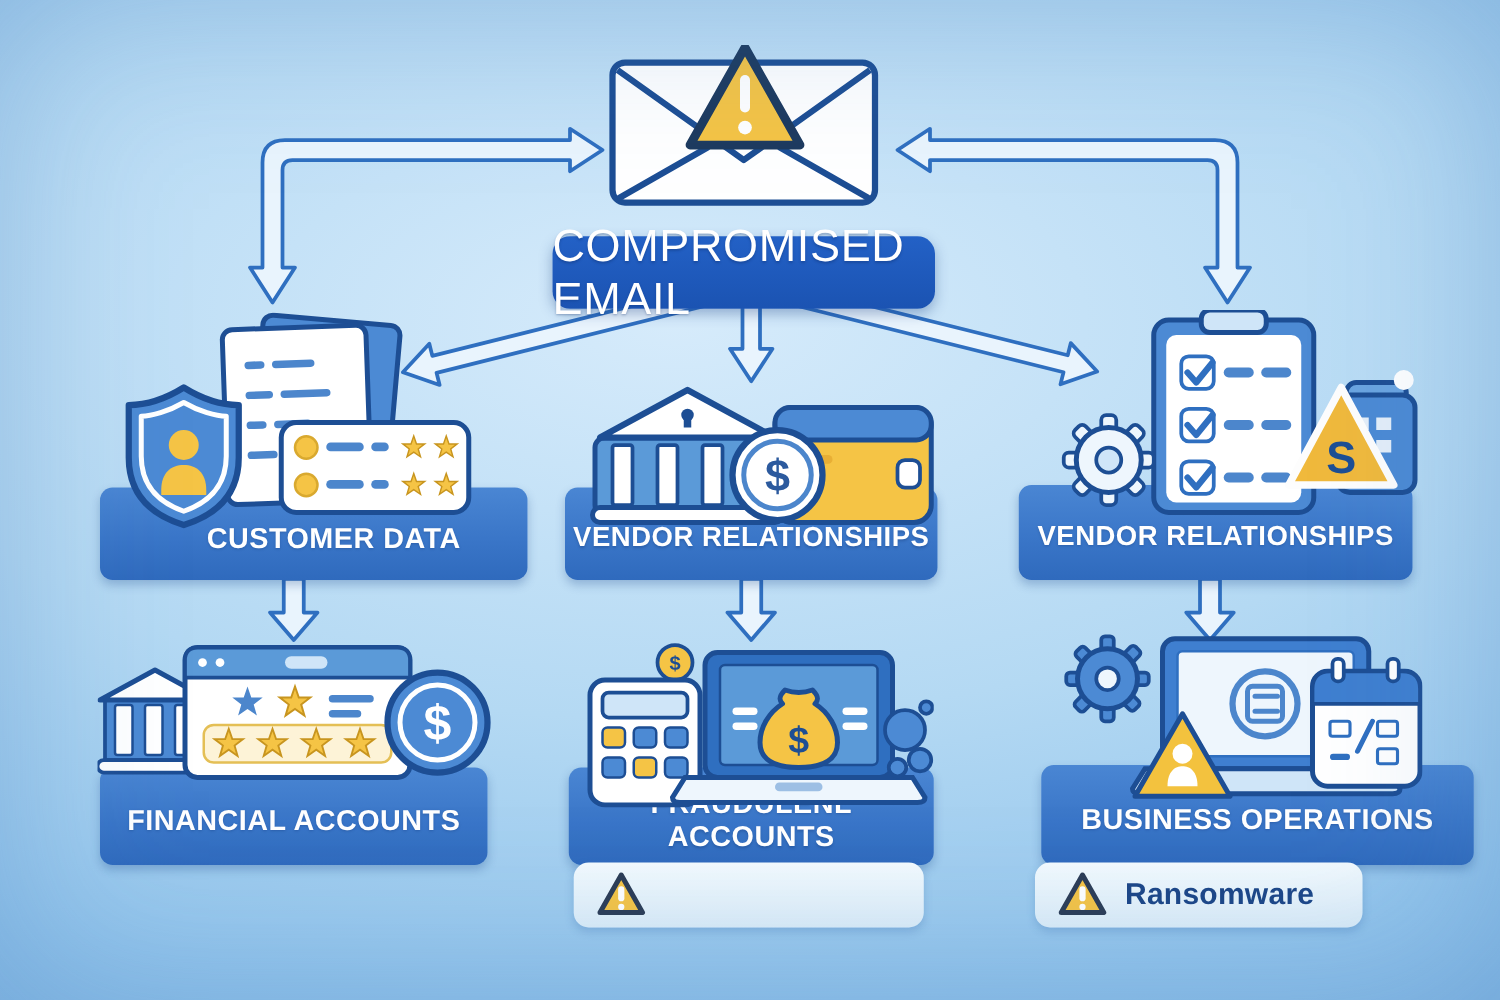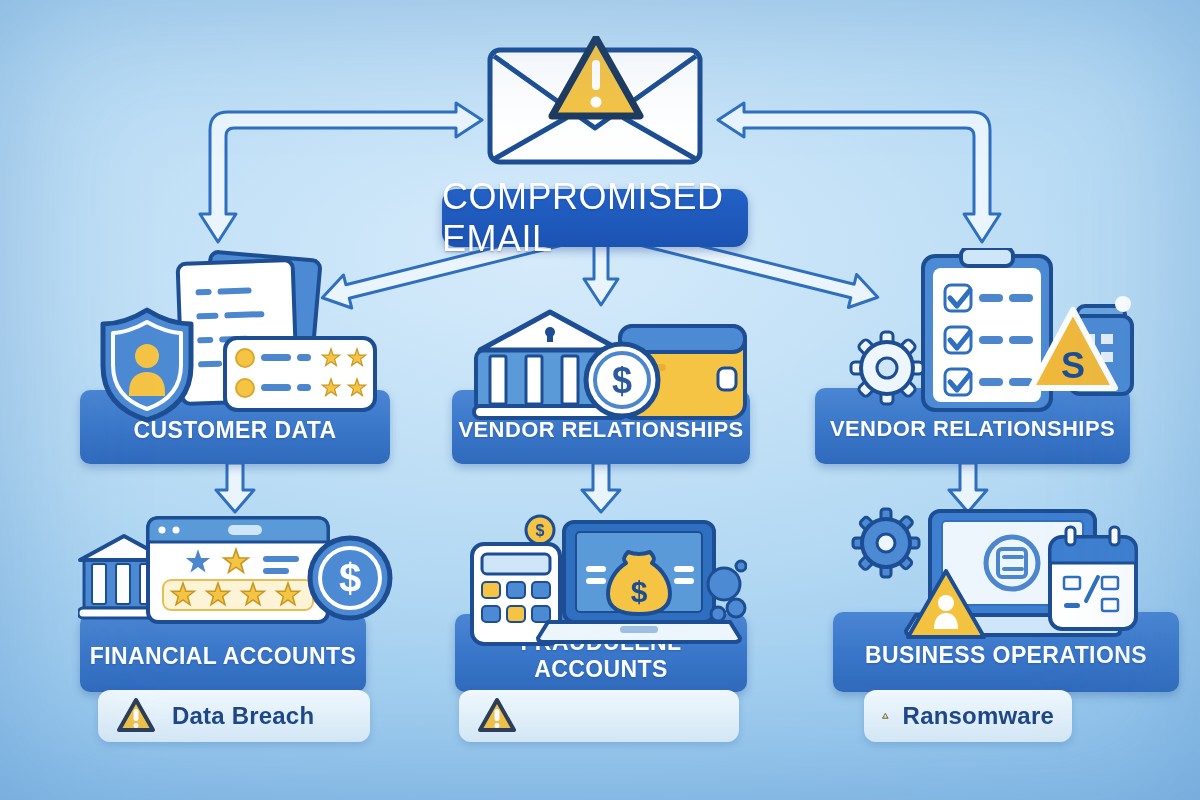--- a/index.html
+++ b/index.html
@@ -28,29 +28,29 @@
     color:#fff;font-weight:normal;font-size:36px;letter-spacing:.5px;
     box-shadow:0 4px 10px rgba(20,60,130,.35);text-shadow:0 1px 2px rgba(10,35,90,.3);margin-top:24px;
   }
   .chip{
     position:absolute;z-index:2;display:flex;align-items:center;gap:16px;
     background:linear-gradient(180deg,#f3fafe 0%,#ddeef9 100%);
     border-radius:12px;box-shadow:0 3px 7px rgba(40,90,160,.22);
     padding:0 18px;height:52px;box-sizing:border-box;
   }
   .chip .chip-label{color:#1c4687;font-weight:bold;font-size:24px;letter-spacing:.2px;}
-  .bar.b-left1 {left:80px; top:390px;width:310px;height:68px;}
+  .bar.b-left1 {left:80px; top:390px;width:310px;height:68px;padding-left:32px;}
   .bar.b-mid1  {left:452px;top:390px;width:298px;height:68px;font-size:22px;}
   .bar.b-right1{left:815px;top:388px;width:315px;height:70px;font-size:22px;}
-  .bar.b-left2 {left:80px; top:614px;width:286px;height:72px;}
+  .bar.b-left2 {left:80px; top:614px;width:310px;height:72px;}
   .bar.b-mid2  {left:455px;top:614px;width:292px;height:72px;}
   .bar.b-right2{left:833px;top:612px;width:346px;height:74px;}
   .chip.ch-left {left:98px; top:690px;width:272px;}
   .chip.ch-mid  {left:459px;top:690px;width:280px;}
-  .chip.ch-right{left:864px;top:690px;width:208px;gap:14px;}
+  .chip.ch-right{left:828px;top:690px;width:262px;gap:14px;}
 </style>
 </head>
 <body>
 
 <div class="canvas">
 
   <svg class="arrows" width="1200" height="800" viewBox="0 0 1200 800">
     <defs>
       <path id="star" d="M0 -8 L1.9 -2.5 L7.6 -2.5 L3.1 1 L4.7 6.5 L0 3.2 L-4.7 6.5 L-3.1 1 L-7.6 -2.5 L-1.9 -2.5 Z"></path>
     </defs>
@@ -151,28 +151,20 @@
       <g>
         <circle cx="272" cy="64" r="40" fill="#4c8ad4" stroke="#1d4e94" stroke-width="5"></circle>
         <circle cx="272" cy="64" r="30" fill="none" stroke="#ffffff" stroke-width="4"></circle>
         <text x="272" y="78" text-anchor="middle" font-family="Liberation Sans, sans-serif" font-weight="bold" font-size="40" fill="#ffffff">$</text>
       </g>
     </svg>
   </div>
 
   <div class="bar b-left2">FINANCIAL ACCOUNTS</div>
 
-  <div class="chip ch-left">
-    <svg width="40" height="40" viewBox="0 0 40 40">
-      <path d="M20 4 L37 34 L3 34 Z" fill="#f5c445" stroke="#2c3c55" stroke-width="4" stroke-linejoin="round"></path>
-      <rect x="17.5" y="13" width="5" height="12" rx="2.5" fill="#ffffff"></rect>
-      <circle cx="20" cy="29.5" r="2.5" fill="#ffffff"></circle>
-    </svg>
-    <span class="chip-label">Data Breach</span>
-  </div>
 
   <div class="icon-wrap" style="left:470px;top:298px;">
     <svg width="290" height="130" viewBox="0 0 290 130">
       <g>
         <rect x="150" y="28" width="125" height="92" rx="14" fill="#f5c445" stroke="#1d4e94" stroke-width="4"></rect>
         <rect x="150" y="28" width="125" height="26" rx="12" fill="#4c8ad4" stroke="#1d4e94" stroke-width="4"></rect>
         <rect x="168" y="66" width="28" height="7" rx="3.5" fill="#e8af35"></rect>
           <rect x="168" y="80" width="20" height="7" rx="3.5" fill="#e8af35"></rect>
         <rect x="248" y="70" width="18" height="22" rx="6" fill="#ffffff" stroke="#1d4e94" stroke-width="3"></rect>
       </g>

